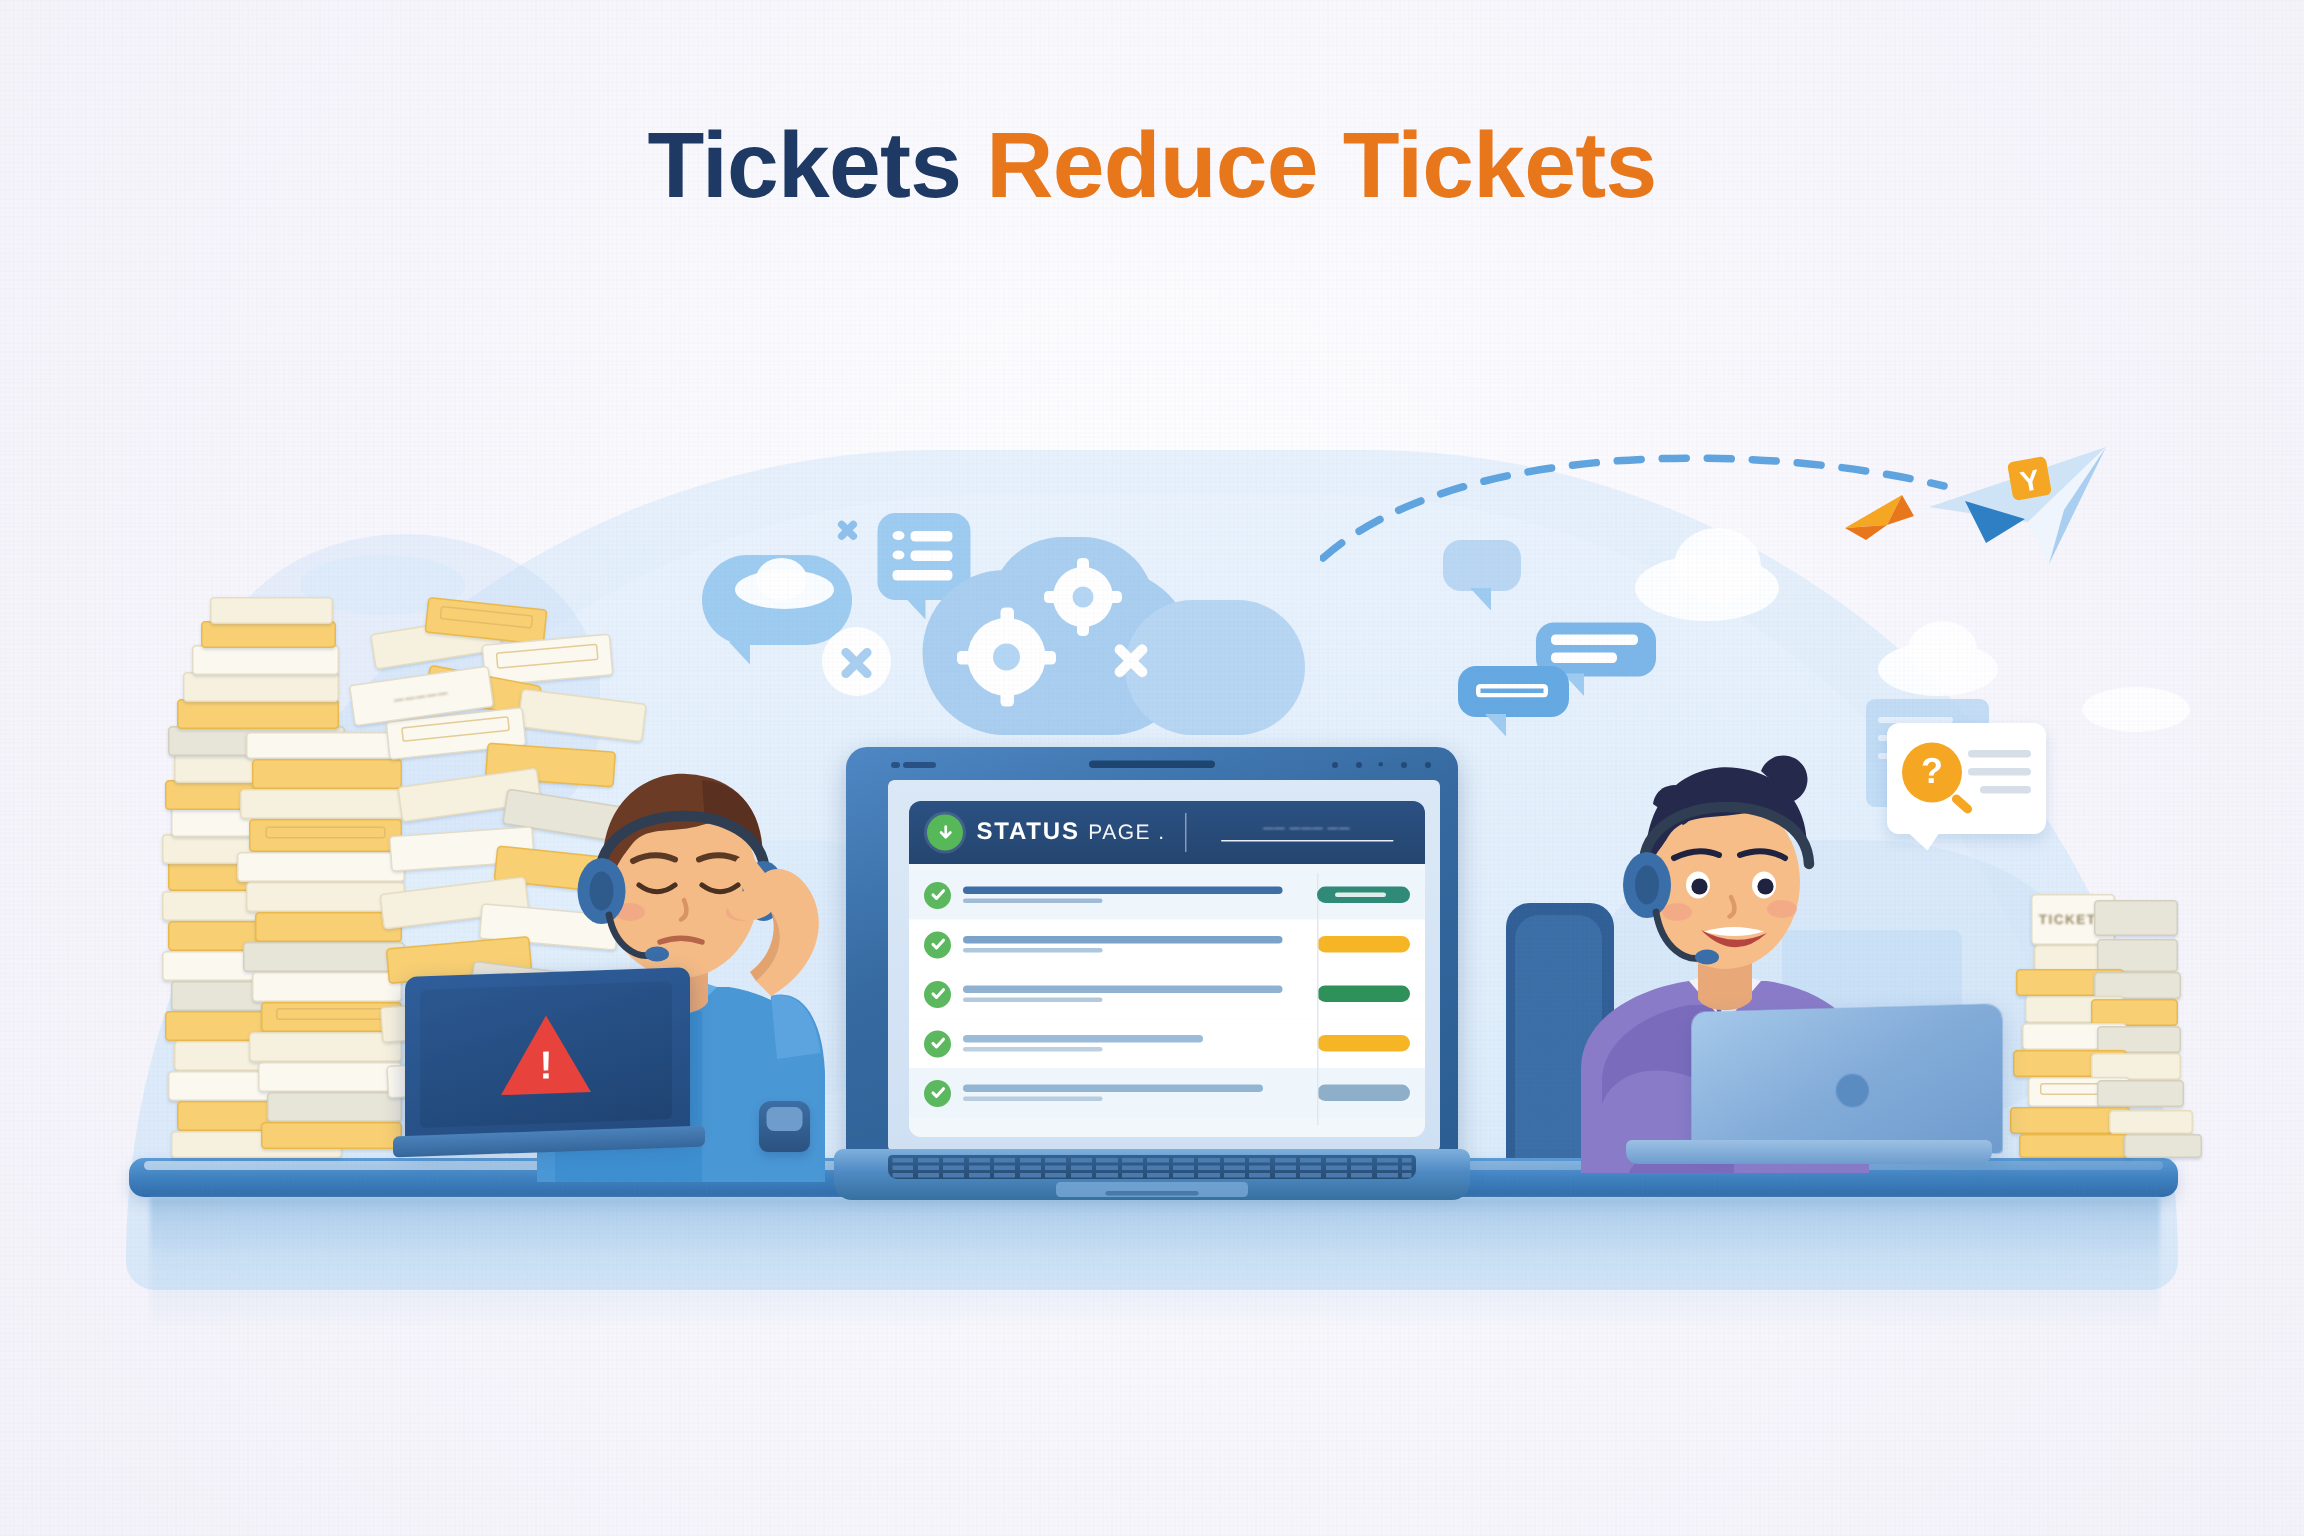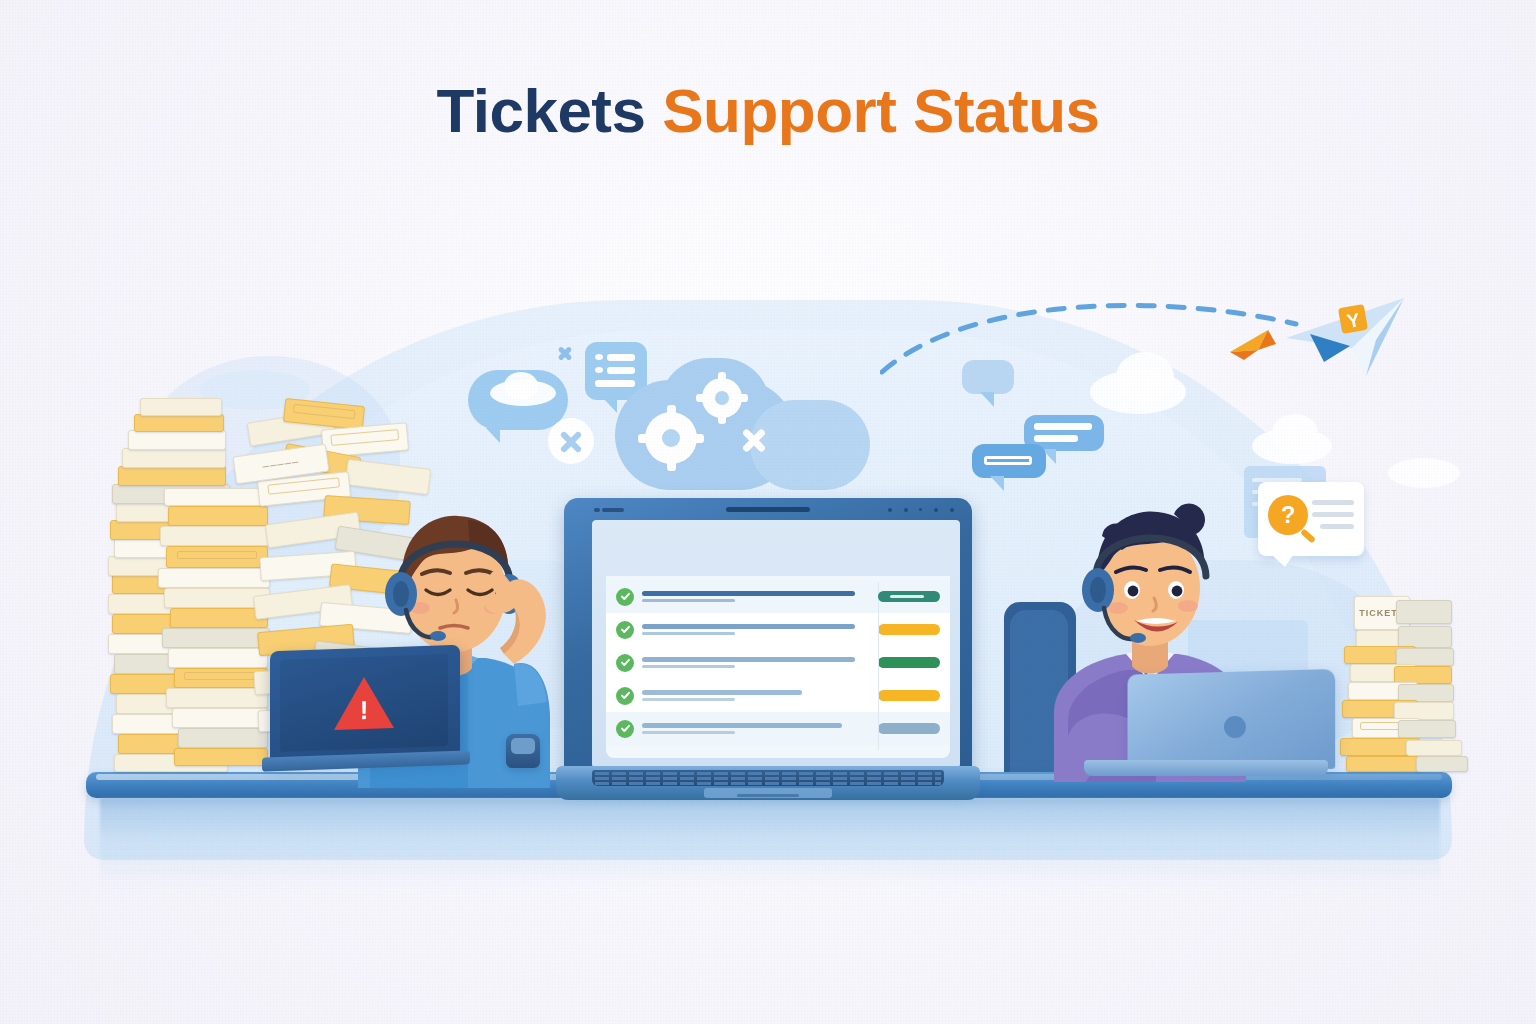--- a/index.html
+++ b/index.html
@@ -548,20 +548,36 @@
       <span class="bez-dash"></span>
       <span class="bez-dot" style="right:18px;"></span>
       <span class="bez-dot" style="right:34px;"></span>
       <span class="bez-dot" style="right:50px;width:3px;height:3px;"></span>
       <span class="bez-dot" style="right:64px;"></span>
       <span class="bez-dot" style="right:80px;"></span>
 
       <div class="screen">
         <div class="screen-bg"></div>
 
+        <div class="sp-header">
+          <span class="sp-dl">
+            <svg width="13" height="13" viewBox="0 0 13 13" aria-hidden="true">
+              <path d="M6.5 2 V8.4 M3.4 6 L6.5 9.2 L9.6 6" stroke="#ffffff" stroke-width="1.8" fill="none" stroke-linecap="round" stroke-linejoin="round"></path>
+            </svg>
+          </span>
+          <span class="sp-title">
+            <span>STATUS</span>
+            <span class="lt">PAGE .</span>
+          </span>
+          <span class="sp-div"></span>
+          <span class="sp-meta">
+            <span class="blur">—— ——— ——</span>
+            <span class="rule"></span>
+          </span>
+        </div>
 
         <div class="sp-body">
           <span class="sp-colsplit"></span>
 
           <div class="sp-row tint">
             <span class="chk">
               <svg width="11" height="11" viewBox="0 0 11 11">
                   <path d="M2 5.6 L4.3 8 L9 2.8" stroke="#fff" stroke-width="2" fill="none" stroke-linecap="round" stroke-linejoin="round"></path>
                 </svg>
             </span>
@@ -632,18 +648,18 @@
       <span class="keyrow" style="top:2px;"></span>
       <span class="keyrow" style="top:7px;"></span>
       <span class="keyrow" style="top:12px;"></span>
     </div>
     <div class="trackpad"></div>
     <div class="notch"></div>
   </div>
 
   <div class="title-wrap">
     <div class="title-line">
-      <span class="t-navy">Tickets </span><span class="t-orange">Support Status</span>
+      <span class="t-navy">Tickets </span><span class="t-orange">Reduce Tickets</span>
     </div>
   </div>
 
   <div id="noise"></div>
 </div>
 
 </body></html>

